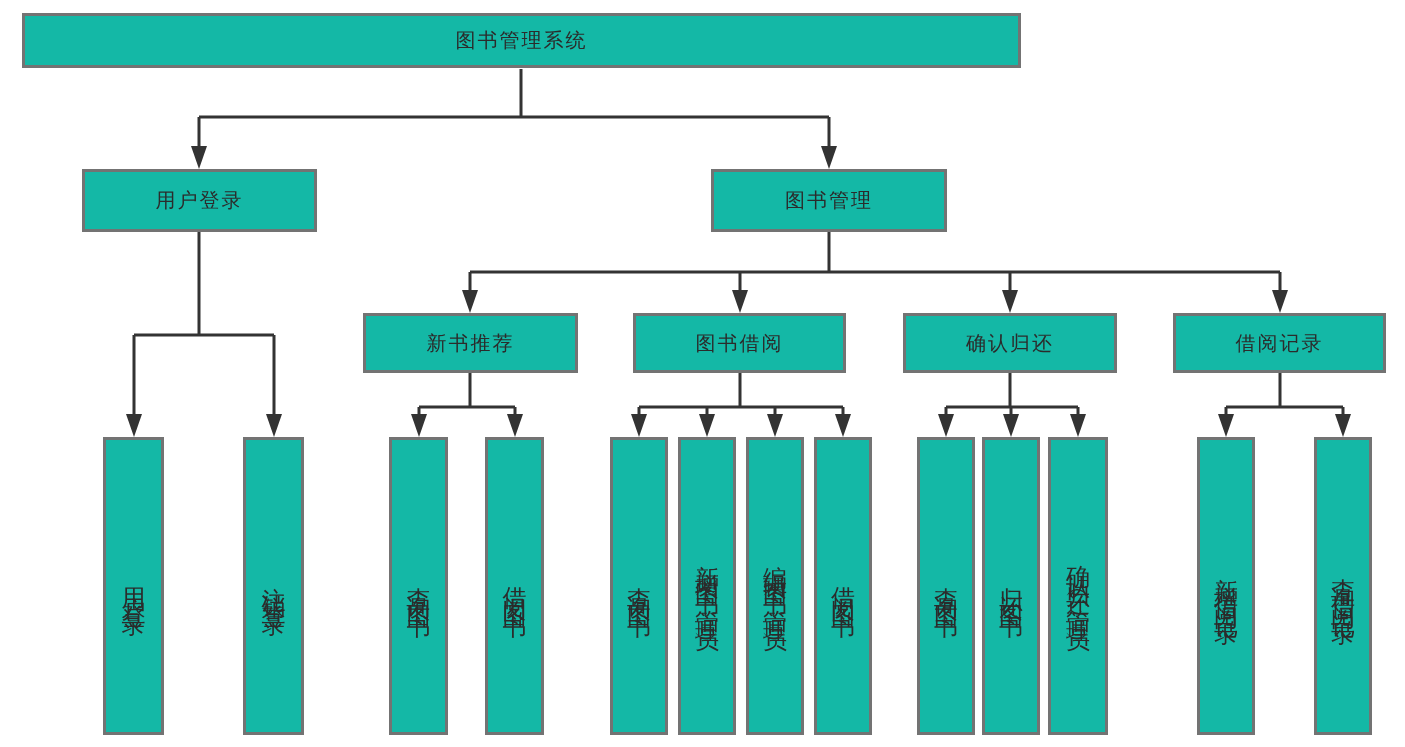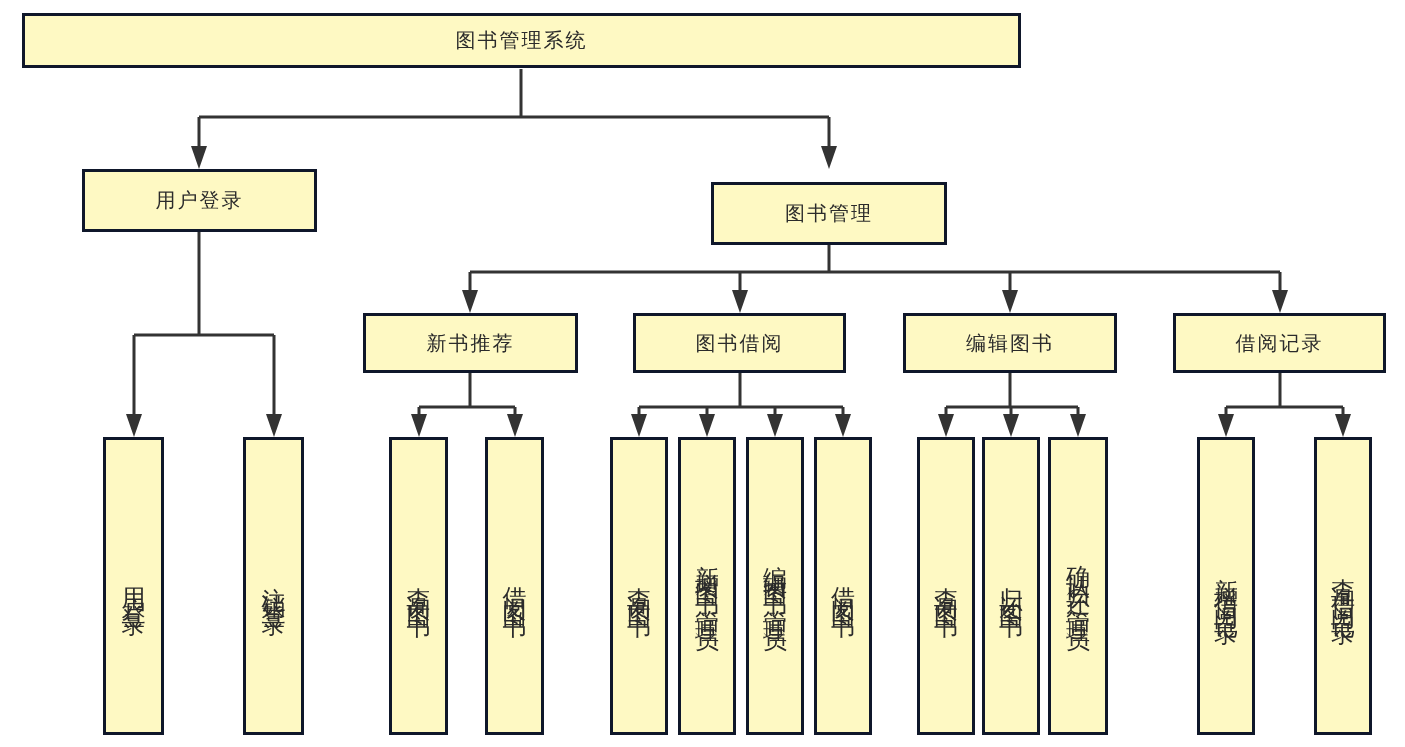--- a/index.html
+++ b/index.html
@@ -13,22 +13,22 @@
     overflow: hidden;
   }
   .connectors {
     position: absolute;
     left: 0; top: 0;
     z-index: 0;
     pointer-events: none;
   }
   .node {
     position: absolute;
-    background: #fef9c3;
-    border: 3px solid #0f172a;
+    background: #14b8a6;
+    border: 3px solid #737373;
     color: #2b2b2b;
     display: flex;
     align-items: center;
     justify-content: center;
     z-index: 1;
     text-align: left;
     white-space: nowrap;
   }
   .node.h {
     font-size: 20px;
@@ -95,25 +95,25 @@
       <polygon points="1011,437 1003,414 1019,414"></polygon>
       <polygon points="1078,437 1070,414 1086,414"></polygon>
       <polygon points="1226,437 1218,414 1234,414"></polygon>
       <polygon points="1343,437 1335,414 1351,414"></polygon>
     </g>
   </svg>
 
   <div class="node h" style="left:22px; top:13px; width:999px; height:55px;">图书管理系统</div>
 
   <div class="node h" style="left:82px; top:169px; width:235px; height:63px;">用户登录</div>
-  <div class="node h" style="left:711px; top:182px; width:236px; height:63px;">图书管理</div>
+  <div class="node h" style="left:711px; top:169px; width:236px; height:63px;">图书管理</div>
 
   <div class="node h" style="left:363px; top:313px; width:215px; height:60px;">新书推荐</div>
   <div class="node h" style="left:633px; top:313px; width:213px; height:60px;">图书借阅</div>
-  <div class="node h" style="left:903px; top:313px; width:214px; height:60px;">编辑图书</div>
+  <div class="node h" style="left:903px; top:313px; width:214px; height:60px;">确认归还</div>
   <div class="node h" style="left:1173px; top:313px; width:213px; height:60px;">借阅记录</div>
 
   <div class="node v" style="left:103px; top:437px; width:61px; height:298px;">用户登录</div>
   <div class="node v" style="left:243px; top:437px; width:61px; height:298px;">注销登录</div>
 
   <div class="node v" style="left:389px; top:437px; width:59px; height:298px;">查询图书</div>
   <div class="node v" style="left:485px; top:437px; width:59px; height:298px;">借阅图书</div>
 
   <div class="node v" style="left:610px; top:437px; width:58px; height:298px;">查询图书</div>
   <div class="node v" style="left:678px; top:437px; width:58px; height:298px;">新增图书（管理员）</div>

